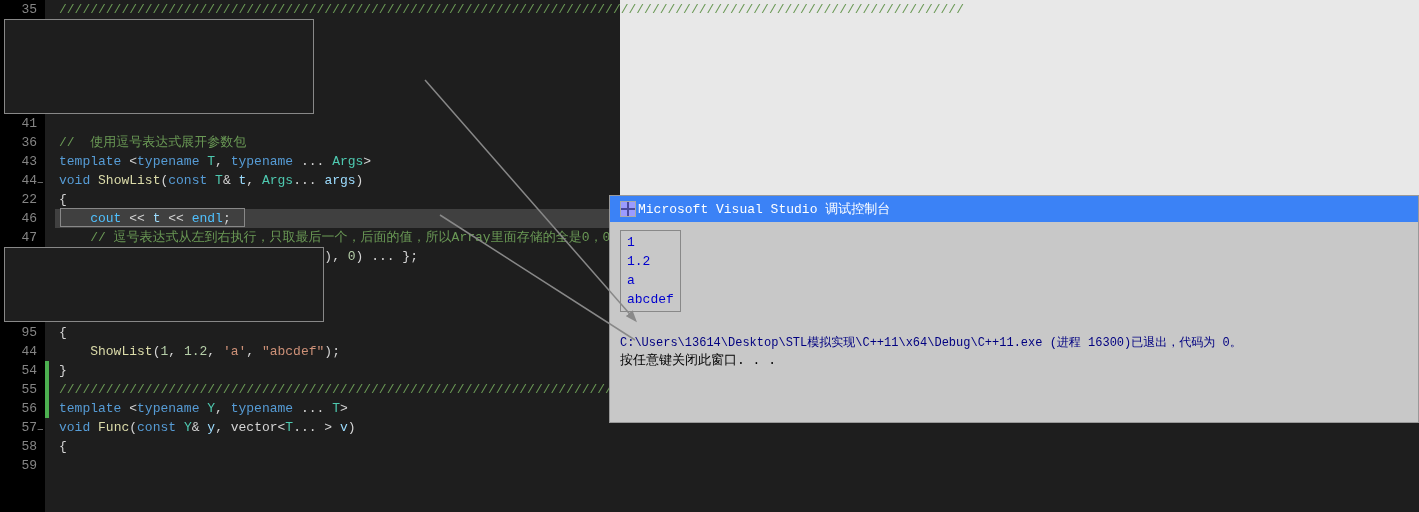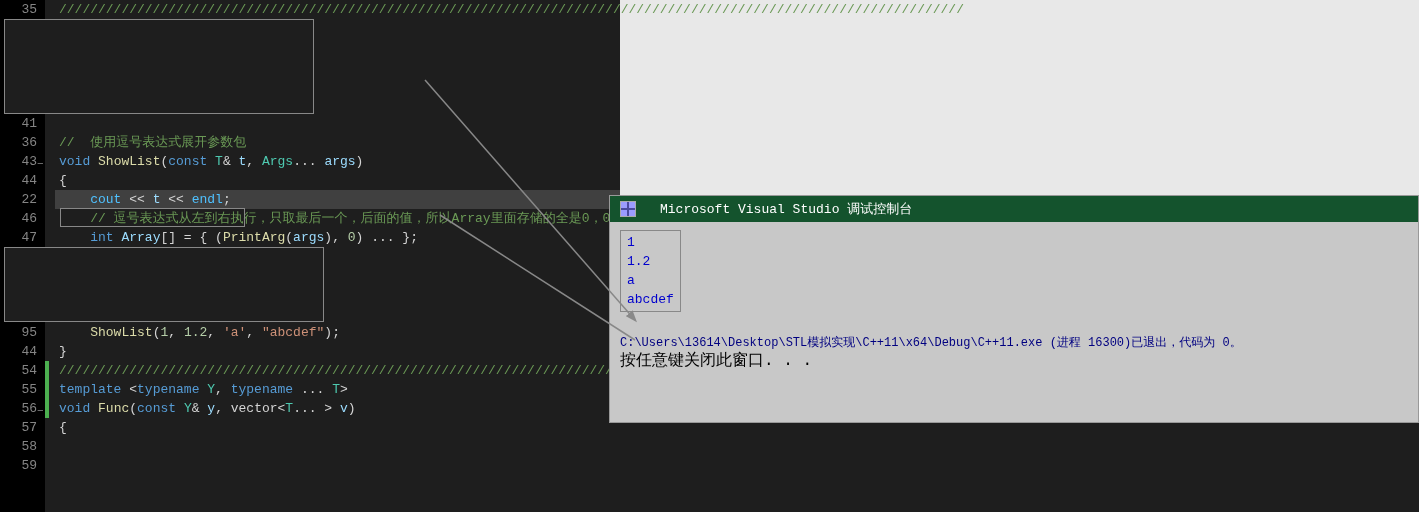--- a/index.html
+++ b/index.html
@@ -141,27 +141,27 @@
       position: absolute;
       right: 0;
       top: 195px;
       width: 810px;
       background: #c8c8c8;
       border: 1px solid #999;
       z-index: 15;
     }
 
     .console-titlebar {
-      background: #14532d;
+      background: #3b82f6;
       color: white;
       padding: 3px 10px;
       font-size: 13px;
       display: flex;
       align-items: center;
-      gap: 24px;
+      gap: 2px;
       height: 26px;
     }
 
     .console-titlebar-icon {
       width: 16px;
       height: 16px;
       background: #4a4a9e;
       border: 1px solid #aaa;
       display: inline-flex;
       align-items: center;
@@ -193,21 +193,21 @@
 
     .console-path-line {
       color: #000080;
       font-size: 12px;
       line-height: 18px;
       margin-top: 18px;
     }
 
     .console-press-line {
       color: #000;
-      font-size: 16px;
+      font-size: 13px;
       line-height: 18px;
     }
 
     
     .right-bg {
       position: absolute;
       right: 0;
       top: 0;
       width: 810px;
       height: 195px;
@@ -279,20 +279,23 @@
     <div class="code-line">
       <span class="c-white">}</span>
     </div>
 
     <div class="code-line">&nbsp;</div>
 
     <div class="code-line">
       <span class="c-comment">// &nbsp;使用逗号表达式展开参数包</span>
     </div>
 
+    <div class="code-line">
+      <span class="c-keyword">template</span><span class="c-white"> &lt;</span><span class="c-keyword">typename</span><span class="c-white"> </span><span class="c-teal">T</span><span class="c-white">, </span><span class="c-keyword">typename</span><span class="c-white"> ... </span><span class="c-teal">Args</span><span class="c-white">&gt;</span>
+    </div>
 
     <div class="code-line" style="position:relative;">
       <span style="position:absolute;left:-18px;top:3px;color:#858585;font-size:11px;cursor:pointer;">−</span>
       <span class="c-keyword">void</span><span class="c-white"> </span><span class="c-yellow">ShowList</span><span class="c-white">(</span><span class="c-keyword">const</span><span class="c-white"> </span><span class="c-teal">T</span><span class="c-white">&amp; </span><span class="c-param">t</span><span class="c-white">, </span><span class="c-teal">Args</span><span class="c-white">... </span><span class="c-param">args</span><span class="c-white">)</span>
     </div>
 
     <div class="code-line">
       <span class="c-white">{</span>
     </div>
 

